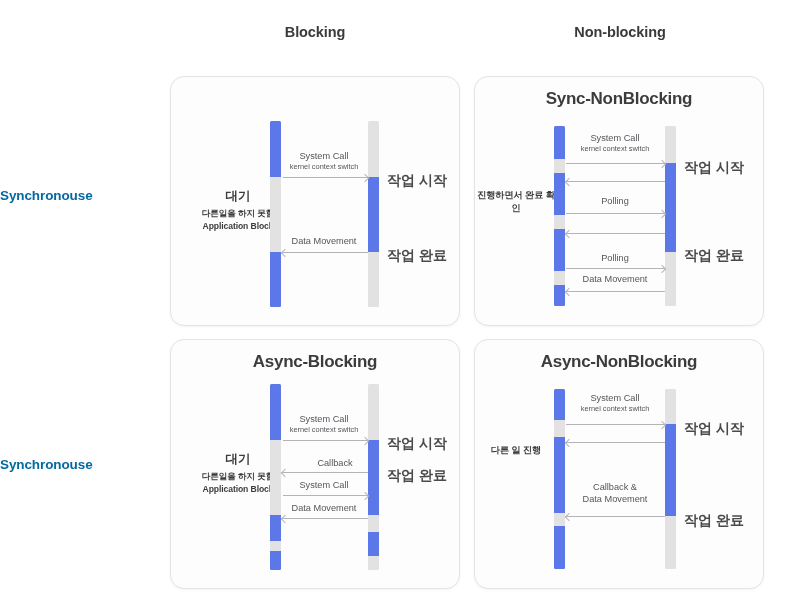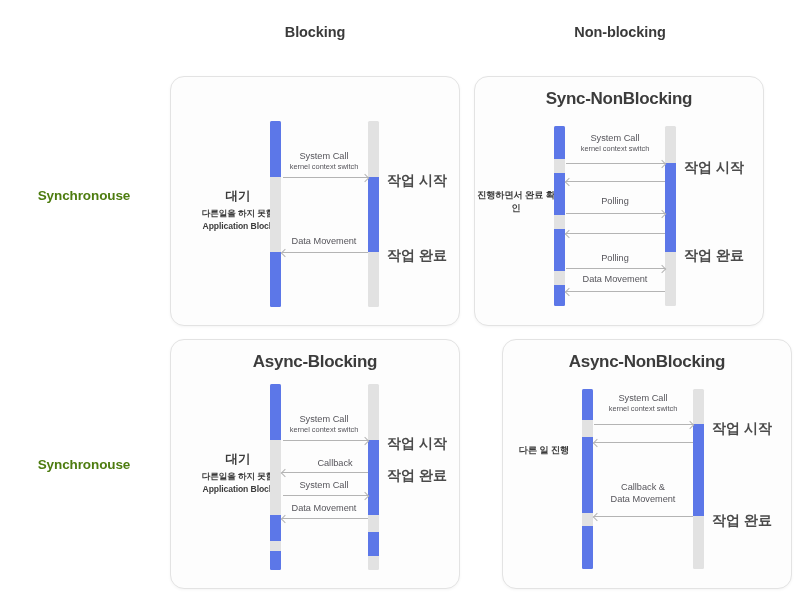--- a/index.html
+++ b/index.html
@@ -22,42 +22,41 @@
     text-align:center;
     letter-spacing:-0.1px;
   }
   #col-blocking{left:170px;top:24px;width:290px;}
   #col-nonblocking{left:475px;top:24px;width:290px;}
 
   
   .row-head{
     position:absolute;
     left:0;width:168px;
-    text-align:center;
     font-size:13.5px;
     font-weight:700;
-    color:#4d7c0f;
+    color:#0369a1;
     letter-spacing:-0.1px;
   }
   #row-sync{top:188px;}
   #row-async{top:457px;}
 
   
   .panel{
     position:absolute;
     background:#fdfdfd;
     border:1px solid #e3e3e3;
     border-radius:14px;
     box-shadow:0 1px 3px rgba(0,0,0,0.045);
     box-sizing:border-box;
   }
   #panel-sync-blocking      {left:170px; top:76px;  width:290px; height:250px;}
   #panel-sync-nonblocking   {left:474px; top:76px;  width:290px; height:250px;}
   #panel-async-blocking     {left:170px; top:339px; width:290px; height:250px;}
-  #panel-async-nonblocking  {left:474px; top:339px; width:290px; height:250px;margin-left:28px;}
+  #panel-async-nonblocking  {left:474px; top:339px; width:290px; height:250px;}
 
   .panel-title{
     position:absolute;
     top:12px;left:0;width:100%;
     text-align:center;
     font-size:17px;
     font-weight:700;
     color:#3c3c3c;
     letter-spacing:-0.3px;
   }

